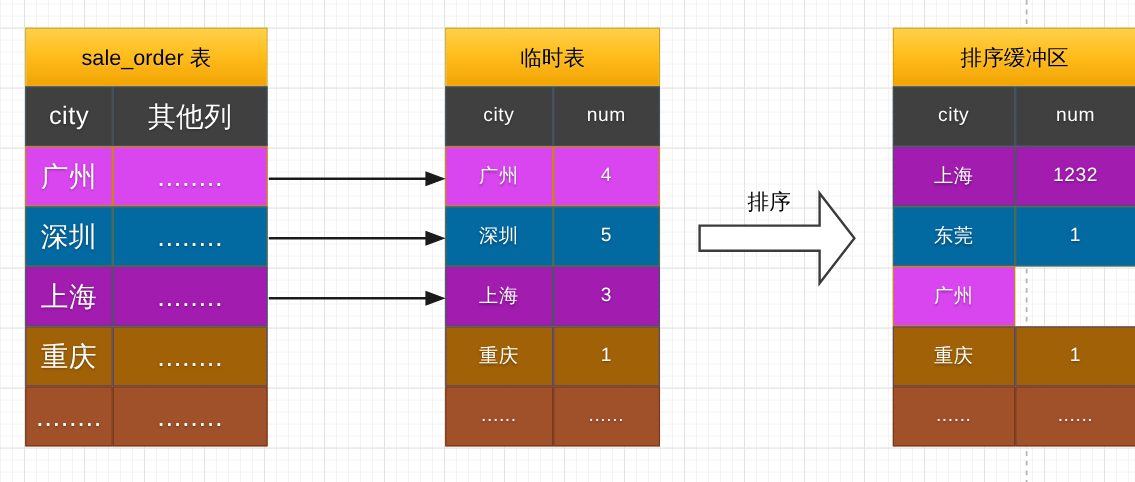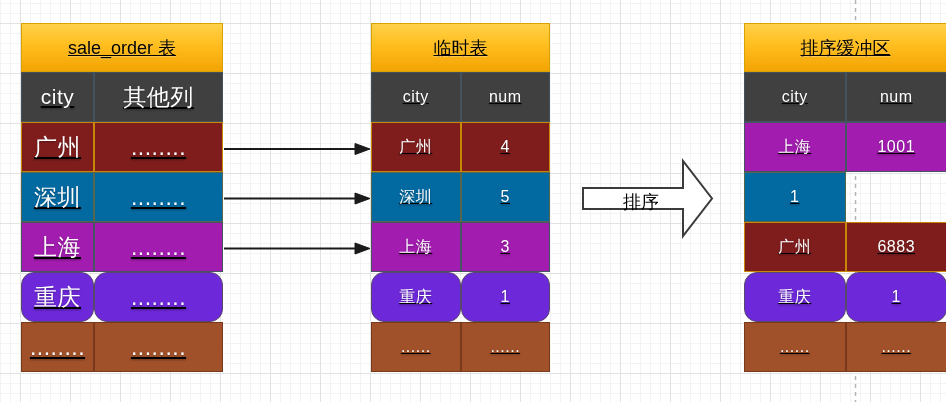--- a/index.html
+++ b/index.html
@@ -10,45 +10,45 @@
     background-image:
       linear-gradient(to right,#e2e2e2 1px,transparent 1px),
       linear-gradient(to bottom,#e2e2e2 1px,transparent 1px),
       linear-gradient(to right,#f3f3f3 1px,transparent 1px),
       linear-gradient(to bottom,#f3f3f3 1px,transparent 1px);
     background-size:50px 50px,50px 50px,10px 10px,10px 10px;
     background-position:20px 0,0 23px,0 0,0 3px;
   }
   .layer{position:absolute;left:0;top:0;}
   svg.connectors{z-index:1;}
-  .tbl{position:absolute;top:23px;z-index:2;text-decoration:underline;}
+  .tbl{position:absolute;top:23px;z-index:2;}
   .ttl{
     height:49px;box-sizing:border-box;border:1px solid #d8a200;
     background:linear-gradient(180deg,#ffd04a 0%,#ffbe1e 45%,#f2a404 100%);
     color:#000;font-size:18px;display:flex;align-items:center;justify-content:center;
     text-shadow:0 1px 1px rgba(255,255,255,.25);
   }
   .row{display:grid;grid-template-columns:1fr 1fr;height:50px;}
   .t1 .row{grid-template-columns:73px 1fr;}
   .cell{
     box-sizing:border-box;display:flex;align-items:center;justify-content:center;
     color:#fff;font-size:16px;border:1.5px solid transparent;
     text-shadow:0 1px 2px rgba(0,0,0,.35);letter-spacing:.5px;
   }
   .t1 .cell{font-size:23px;}
   .t1 .hdr .cell.c1{font-size:21px;}
   .hdr .cell{background:#404040;border-color:#44525e;}
-  .orange .cell{background:#7f1d1d;border-color:#c68806;text-align:right;}
+  .orange .cell{background:#d946ef;border-color:#c68806;text-align:right;}
   .green  .cell{background:#0369a1;border-color:#55684d;}
   .blue   .cell{background:#a21caf;border-color:#475563;}
-  .purple .cell{background:#6d28d9;border-color:#57486b;border-radius:13px;}
+  .purple .cell{background:#a16207;border-color:#57486b;}
   .brown  .cell{background:#a1512a;border-color:#79391b;}
   .sort-label{
     position:absolute;z-index:3;left:600px;top:156px;width:82px;text-align:center;
-    font-size:18px;color:#000;margin-top:34px;
+    font-size:18px;color:#000;
   }
 </style>
 </head>
 <body>
 
 <svg class="layer connectors" width="946" height="402" viewBox="0 0 946 402">
 
   <line x1="855.5" y1="0" x2="855.5" y2="402" stroke="#b5b5b5" stroke-width="1.5" stroke-dasharray="4 4"></line>
 
   <g stroke="#1a1a1a" fill="#1a1a1a">
@@ -126,28 +126,28 @@
 </div>
 
 <div class="tbl t3" style="left:744px;width:203px;">
   <div class="ttl">排序缓冲区</div>
   <div class="row hdr">
     <div class="cell c1">city</div>
     <div class="cell">num</div>
   </div>
   <div class="row blue">
     <div class="cell c1">上海</div>
-    <div class="cell">1001</div>
+    <div class="cell">1232</div>
   </div>
   <div class="row green">
+    <div class="cell c1">东莞</div>
     <div class="cell">1</div>
   </div>
   <div class="row orange">
     <div class="cell c1">广州</div>
-    <div class="cell">6883</div>
   </div>
   <div class="row purple">
     <div class="cell c1">重庆</div>
     <div class="cell">1</div>
   </div>
   <div class="row brown">
     <div class="cell c1">......</div>
     <div class="cell">......</div>
   </div>
 </div>

